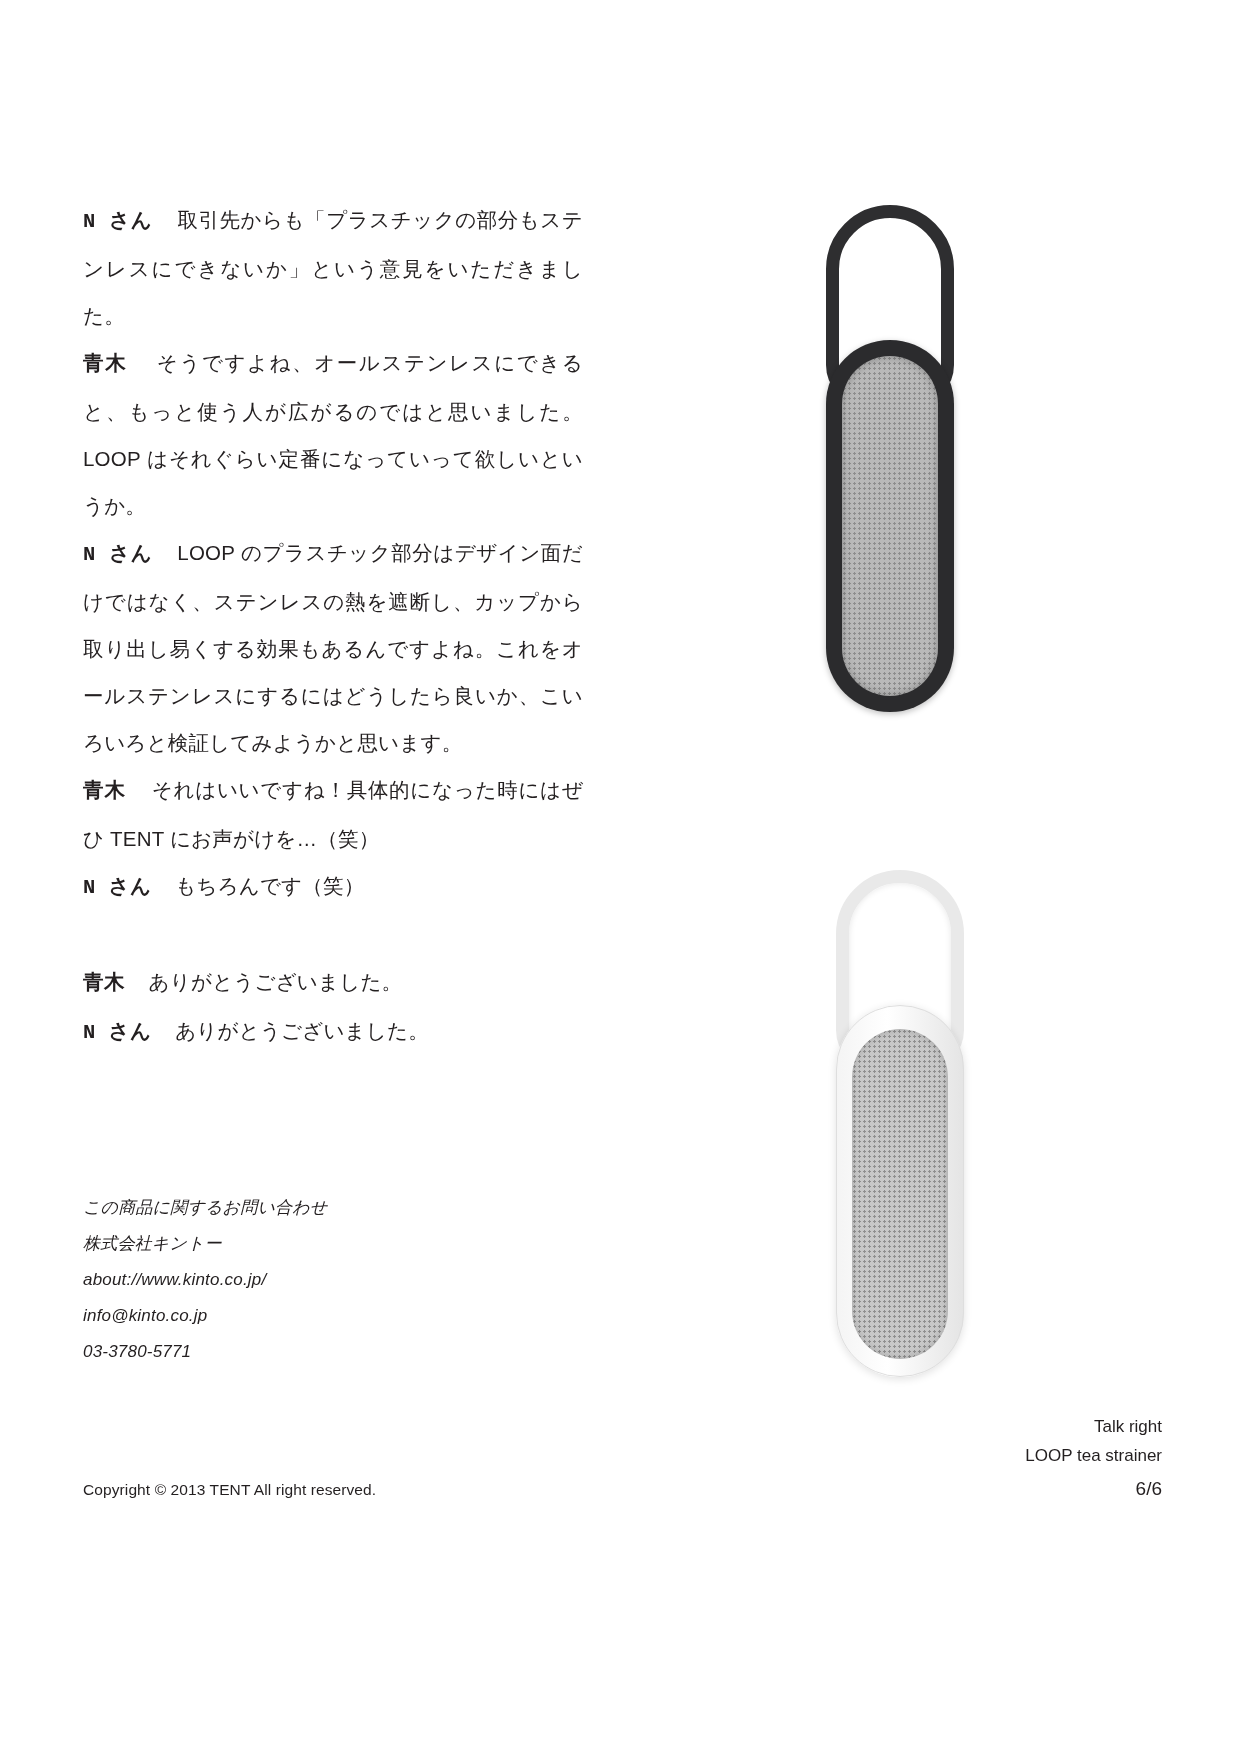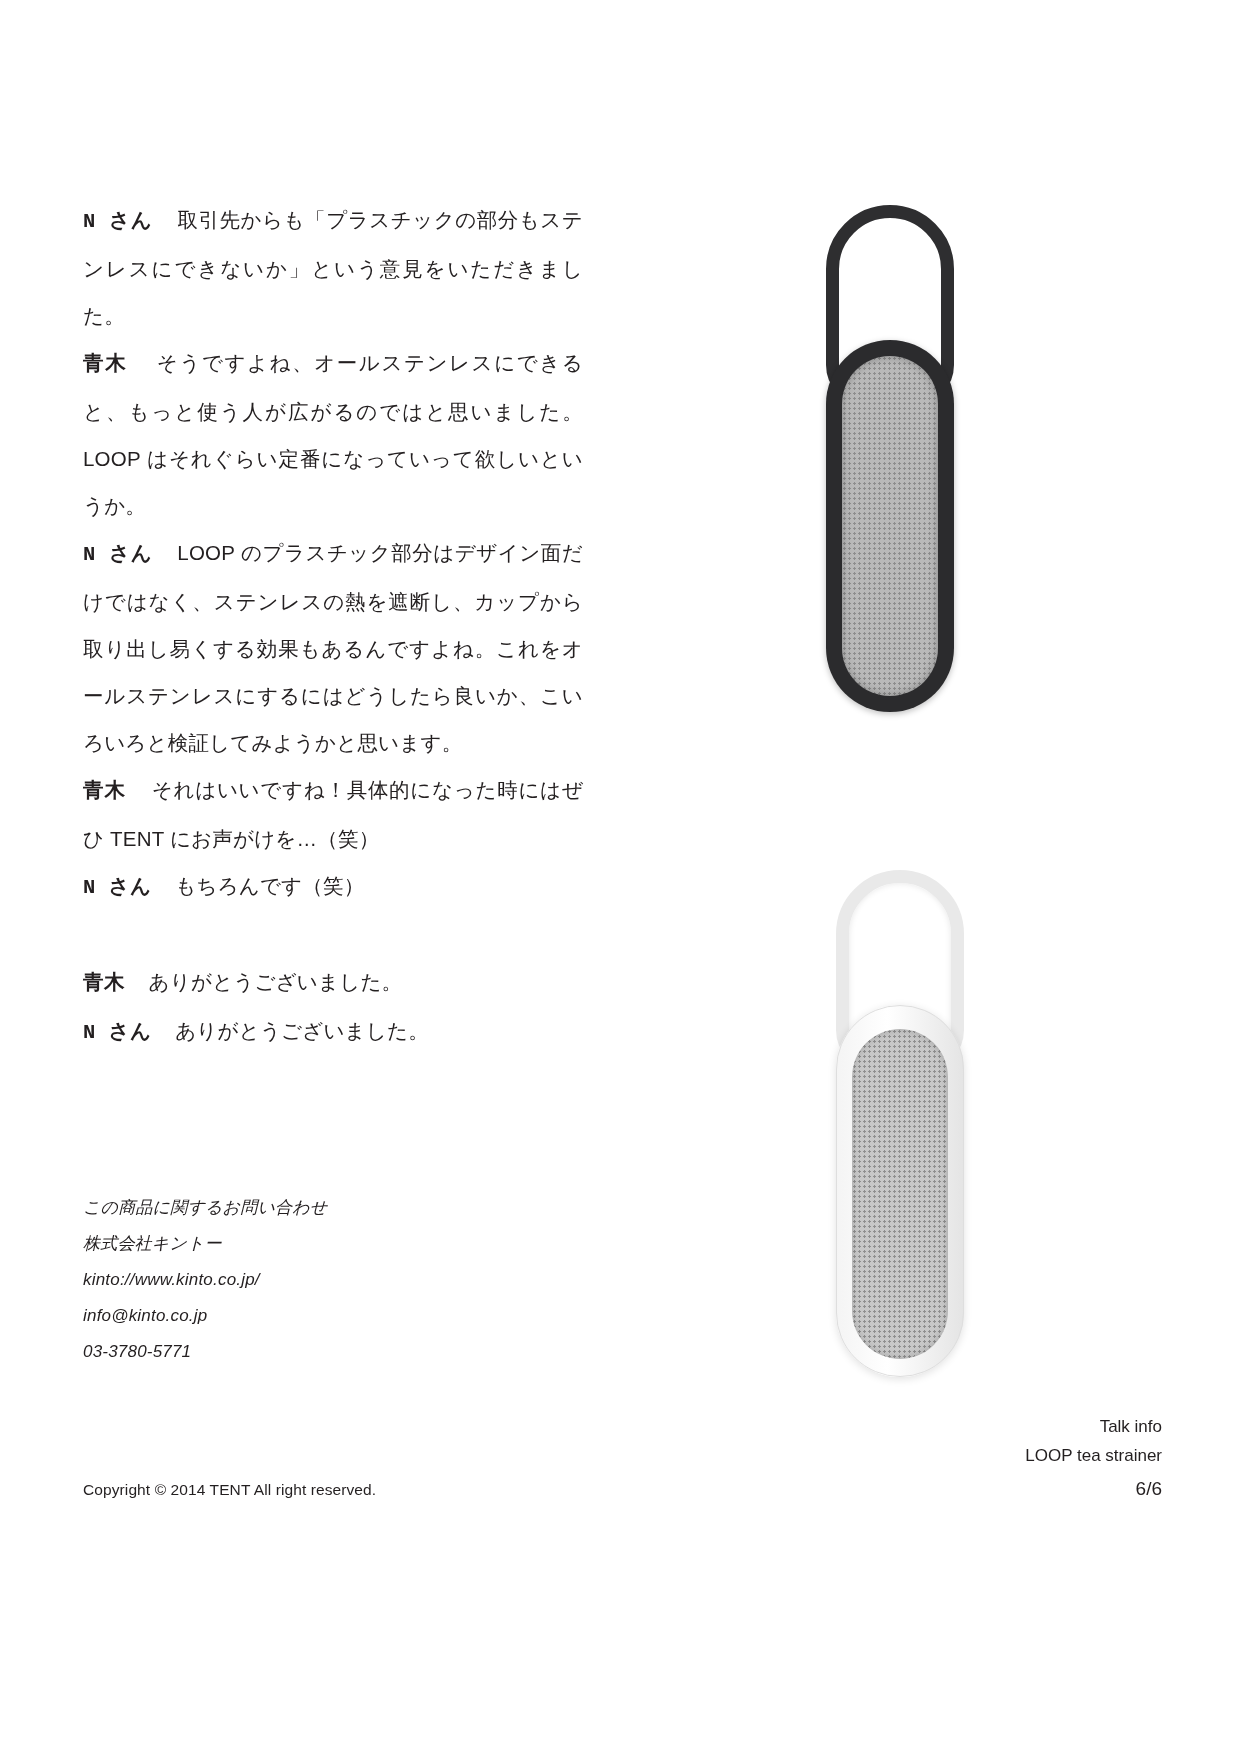--- a/index.html
+++ b/index.html
@@ -230,29 +230,29 @@
 
     <p class="para">
       <span class="speaker">N さん</span>
       &nbsp;&nbsp;&nbsp;<span>ありがとうございました。</span>
     </p>
   </div>
 
   <div class="contact">
     <p class="contact-line">この商品に関するお問い合わせ</p>
     <p class="contact-line">株式会社キントー</p>
-    <p class="contact-line">kinto://www.kinto.co.jp/</p>
+    <p class="contact-line">about://www.kinto.co.jp/</p>
     <p class="contact-line">info@kinto.co.jp</p>
     <p class="contact-line">03-3780-5771</p>
   </div>
 
-  <div class="copyright">Copyright © 2014 TENT All right reserved.</div>
+  <div class="copyright">Copyright © 2013 TENT All right reserved.</div>
 
   <div class="title-block">
-    <div>Talk info</div>
+    <div>Talk right</div>
     <div>LOOP tea strainer</div>
   </div>
 
   <div class="page-number">6/6</div>
 
   <div class="photo photo-top">
     <div class="strainer">
       <div class="handle handle-dark"></div>
       <div class="capsule capsule-dark">
         <div class="mesh"></div>

